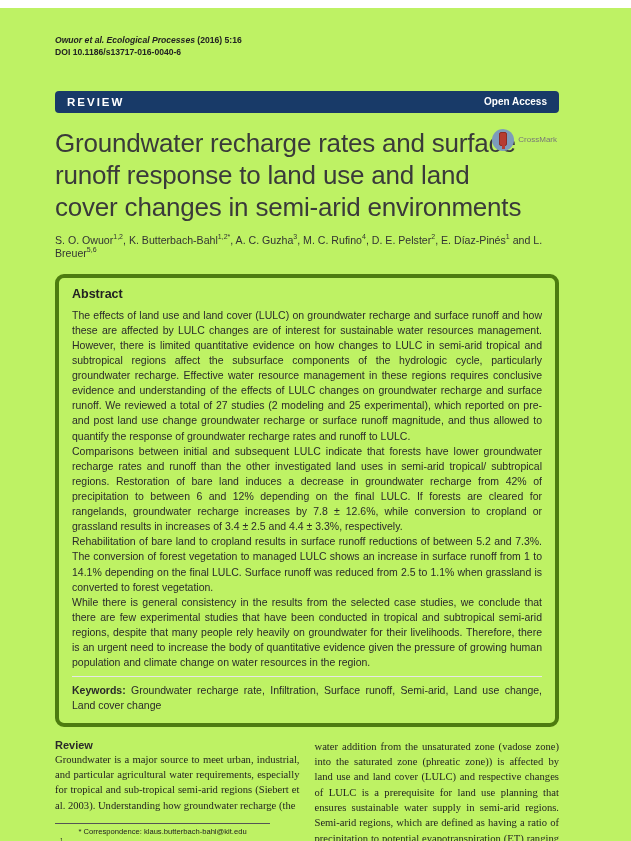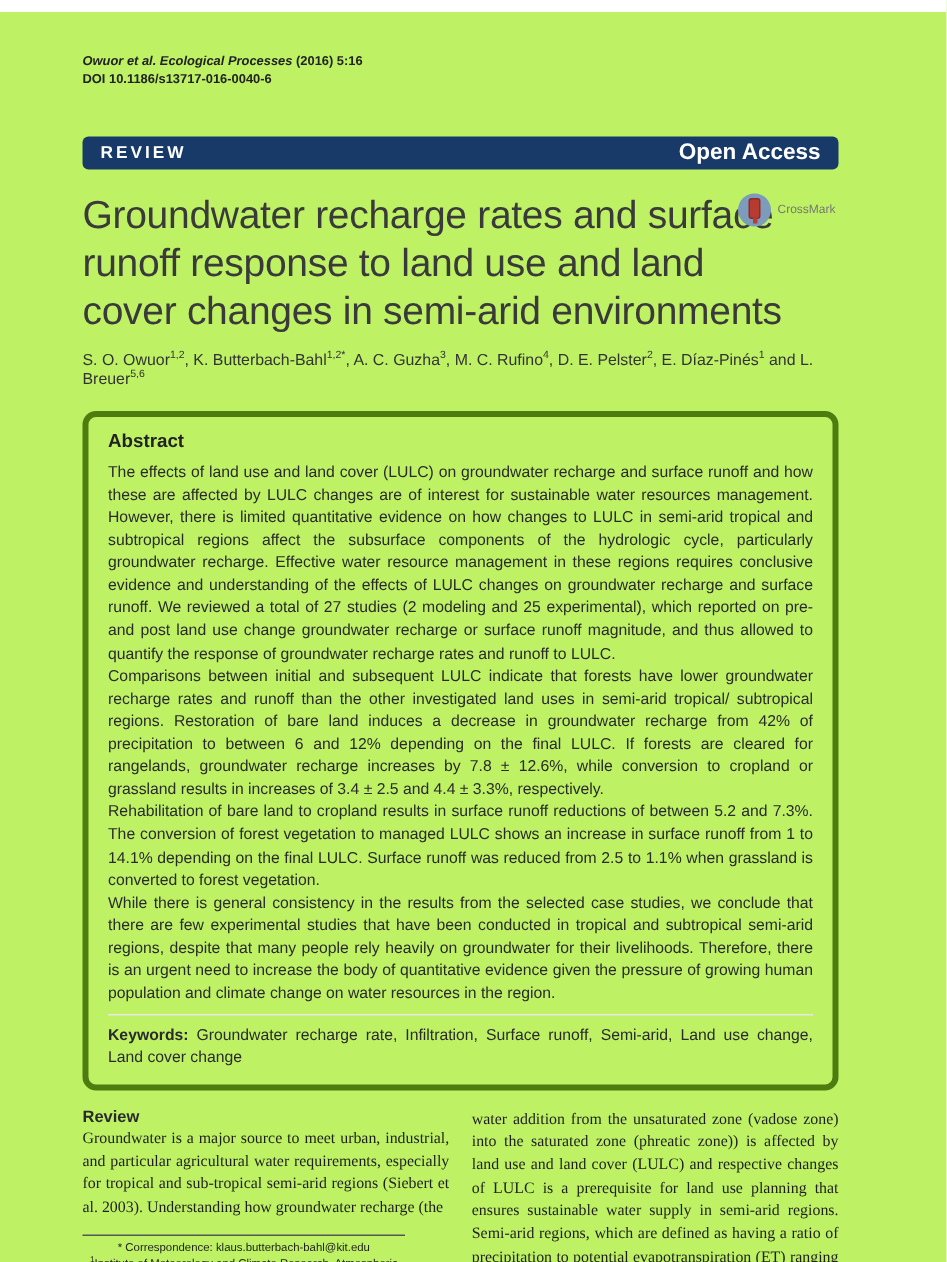--- a/index.html
+++ b/index.html
@@ -23,21 +23,21 @@
   
   .banner {
     margin-top: 32px;
     background: #183a68;
     border-radius: 4px;
     height: 22px;
     display: flex; justify-content: space-between; align-items: center;
     padding: 0 12px;
   }
   .banner .review { color: #fff; font-weight: bold; font-size: 11.5px; letter-spacing: 2px; }
-  .banner .oa { color: #fff; font-weight: bold; font-size: 15px; }
+  .banner .oa { color: #fff; font-weight: bold; font-size: 10px; }
 
   
   .title-block { position: relative; margin-top: 14px; }
   .article-title {
     width: 482px;
     font-size: 26px; font-weight: normal; color: #3a3a3a;
     line-height: 1.24; letter-spacing: -0.2px;
   }
   .crossmark {
     position: absolute; top: 2px; right: 2px;

